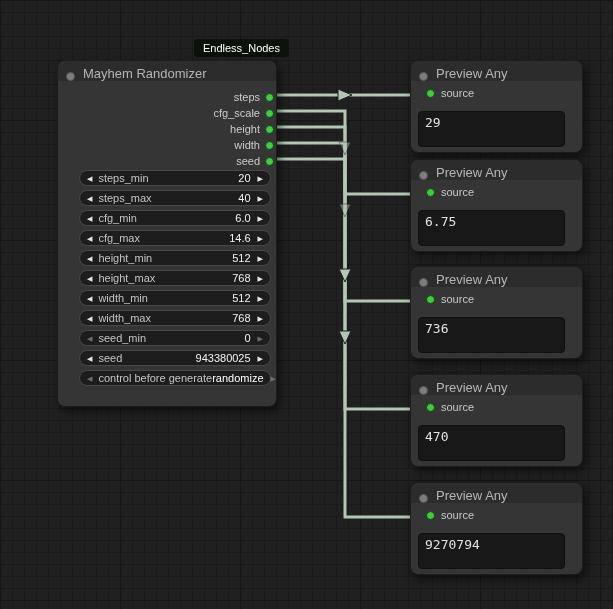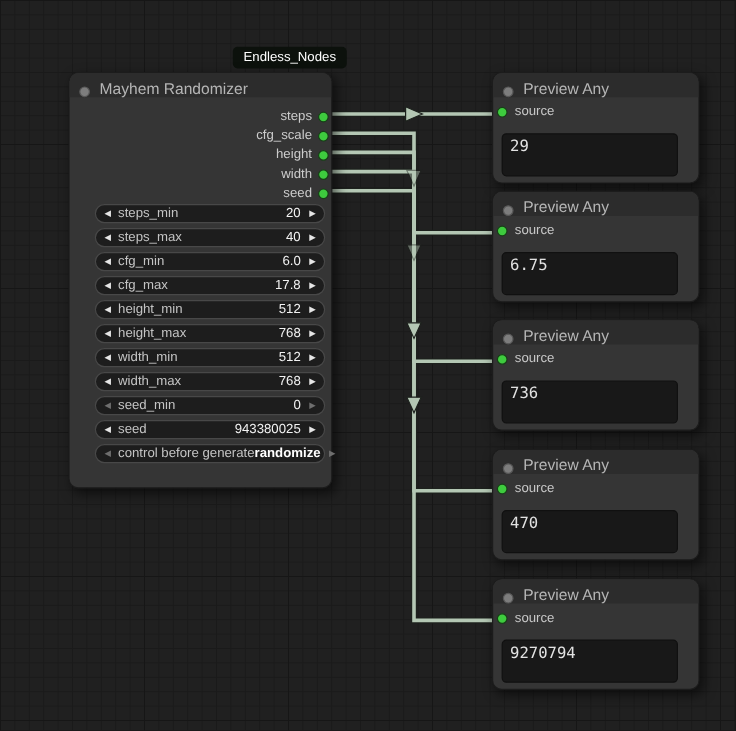--- a/index.html
+++ b/index.html
@@ -41,24 +41,24 @@
   .widgets{position:absolute;top:109px;left:21px;right:5px;}
   .widget{
     height:16px;margin-bottom:4px;border-radius:8px;background:#1d1d1d;
     border:1px solid #484848;display:flex;align-items:center;
     padding:0 7px;font-size:11px;
   }
   .w-arrow{color:#e6e6e6;font-size:7px;line-height:1;cursor:pointer;}
   .widget.dimmed .w-arrow{color:#6e6e6e;}
   .w-label{color:#c4c4c4;margin-left:6px;white-space:nowrap;}
   .w-value{margin-left:auto;margin-right:7px;color:#f2f2f2;white-space:nowrap;}
-  .w-value.strong{font-weight:bold;color:#ffffff;}
+  .w-value.strong{font-weight:normal;color:#ffffff;}
 
   .preview{width:173px;height:93px;}
-  .src-row{display:flex;align-items:center;margin-top:6px;padding-left:3px;gap:6px;}
+  .src-row{display:flex;align-items:center;margin-top:6px;padding-left:15px;gap:6px;}
   .src-label{color:#c8c8c8;font-size:11px;}
   .preview-value{
     position:absolute;left:7px;right:17px;top:50px;height:36px;
     background:#181818;border:1px solid #101010;border-radius:4px;
     color:#e2e2e2;font-family:"DejaVu Sans Mono",monospace;font-size:13px;
     padding:3px 6px;overflow:hidden;
   }
   .badge{
     position:absolute;top:39px;right:324px;height:18px;z-index:2;
     background:#0c110c;border-radius:4px;display:flex;align-items:center;
@@ -132,21 +132,21 @@
       </div>
       <div class="widget">
         <span class="w-arrow">◀</span>
         <span class="w-label">cfg_min</span>
         <span class="w-value">6.0</span>
         <span class="w-arrow">▶</span>
       </div>
       <div class="widget">
         <span class="w-arrow">◀</span>
         <span class="w-label">cfg_max</span>
-        <span class="w-value">17.8</span>
+        <span class="w-value">14.6</span>
         <span class="w-arrow">▶</span>
       </div>
       <div class="widget">
         <span class="w-arrow">◀</span>
         <span class="w-label">height_min</span>
         <span class="w-value">512</span>
         <span class="w-arrow">▶</span>
       </div>
       <div class="widget">
         <span class="w-arrow">◀</span>

